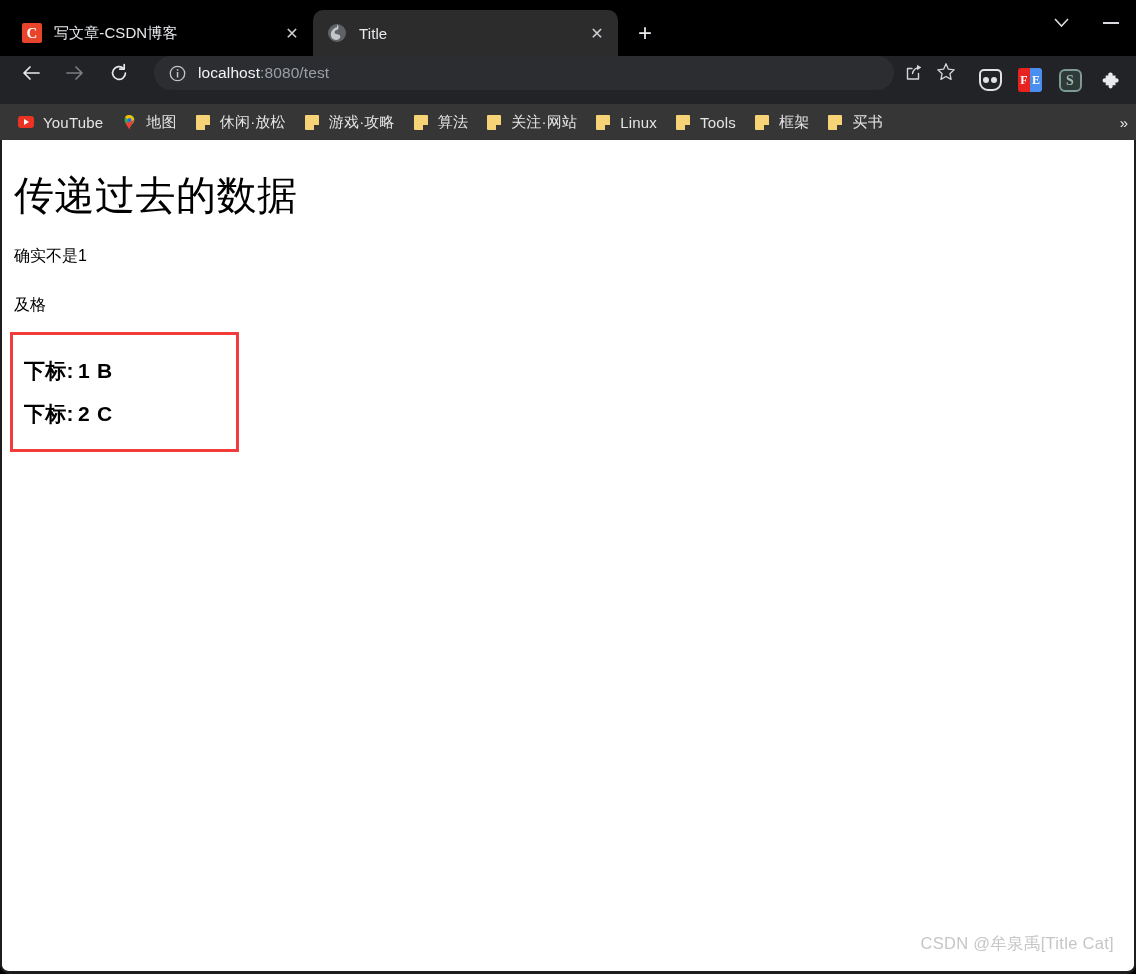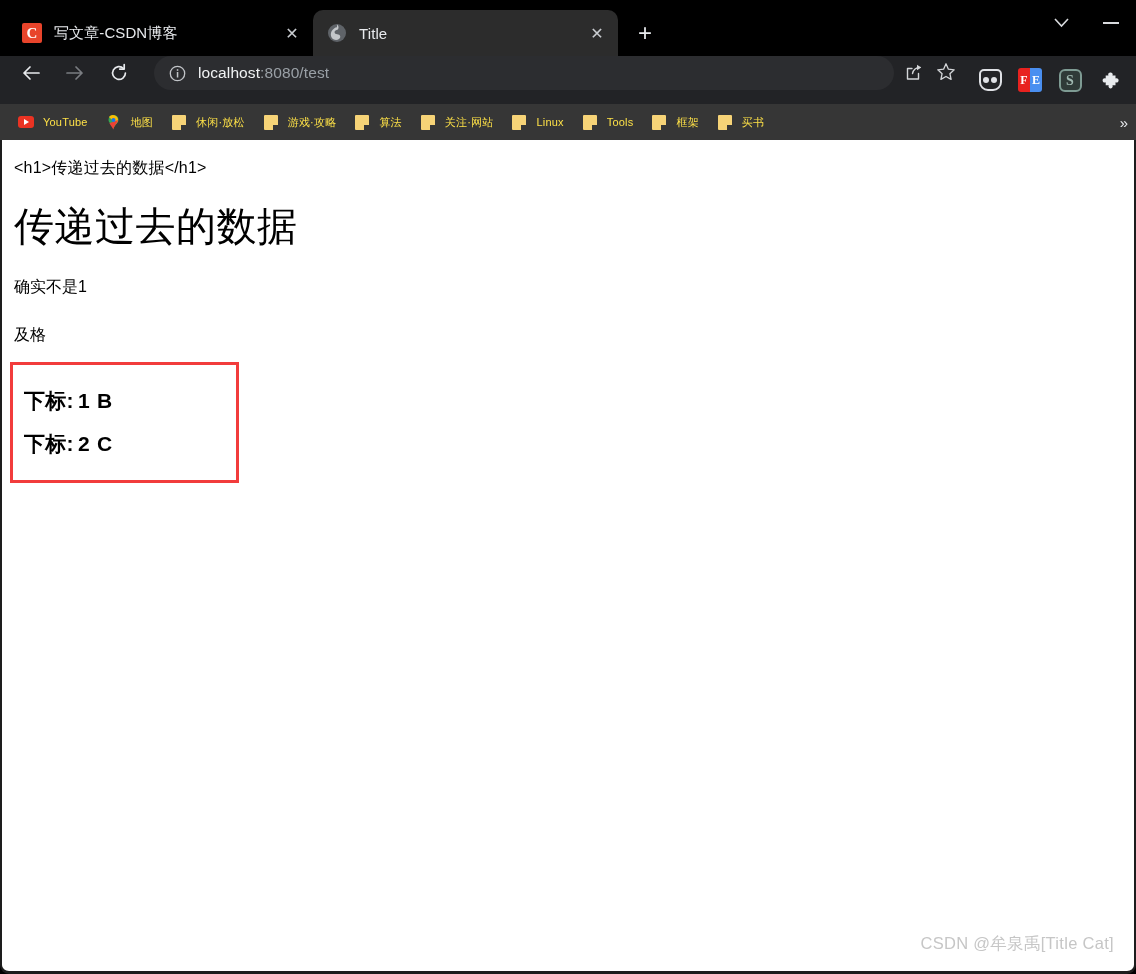--- a/index.html
+++ b/index.html
@@ -322,22 +322,22 @@
   .bm-youtube::after {
     content: "";
     position: absolute;
     left: 6px;
     top: 3px;
     border-left: 5px solid #ffffff;
     border-top: 3px solid transparent;
     border-bottom: 3px solid transparent;
   }
   .bm-label {
-    color: #fde047;
-    font-size: 11px;
+    color: #e5e5e5;
+    font-size: 15px;
     letter-spacing: 0.2px;
   }
   .bm-overflow {
     position: absolute;
     right: 8px;
     color: #e8eaed;
     font-size: 15px;
   }
 
   
@@ -593,21 +593,20 @@
         </span>
       <span class="bm-label">买书</span>
     </div>
 
     <div class="bm-overflow">»</div>
   </div>
 
   <div class="page-viewport">
     <div class="page-body">
 
-      <div class="code-line">&lt;h1&gt;传递过去的数据&lt;/h1&gt;</div>
 
       <h1 class="page-h1">传递过去的数据</h1>
 
       <p class="page-p">确实不是1</p>
       <p class="page-p">及格</p>
 
       <div class="data-box">
         <div class="data-row">
           <span class="idx-label">下标:</span><span class="idx-val">1</span><span>B</span>
         </div>

